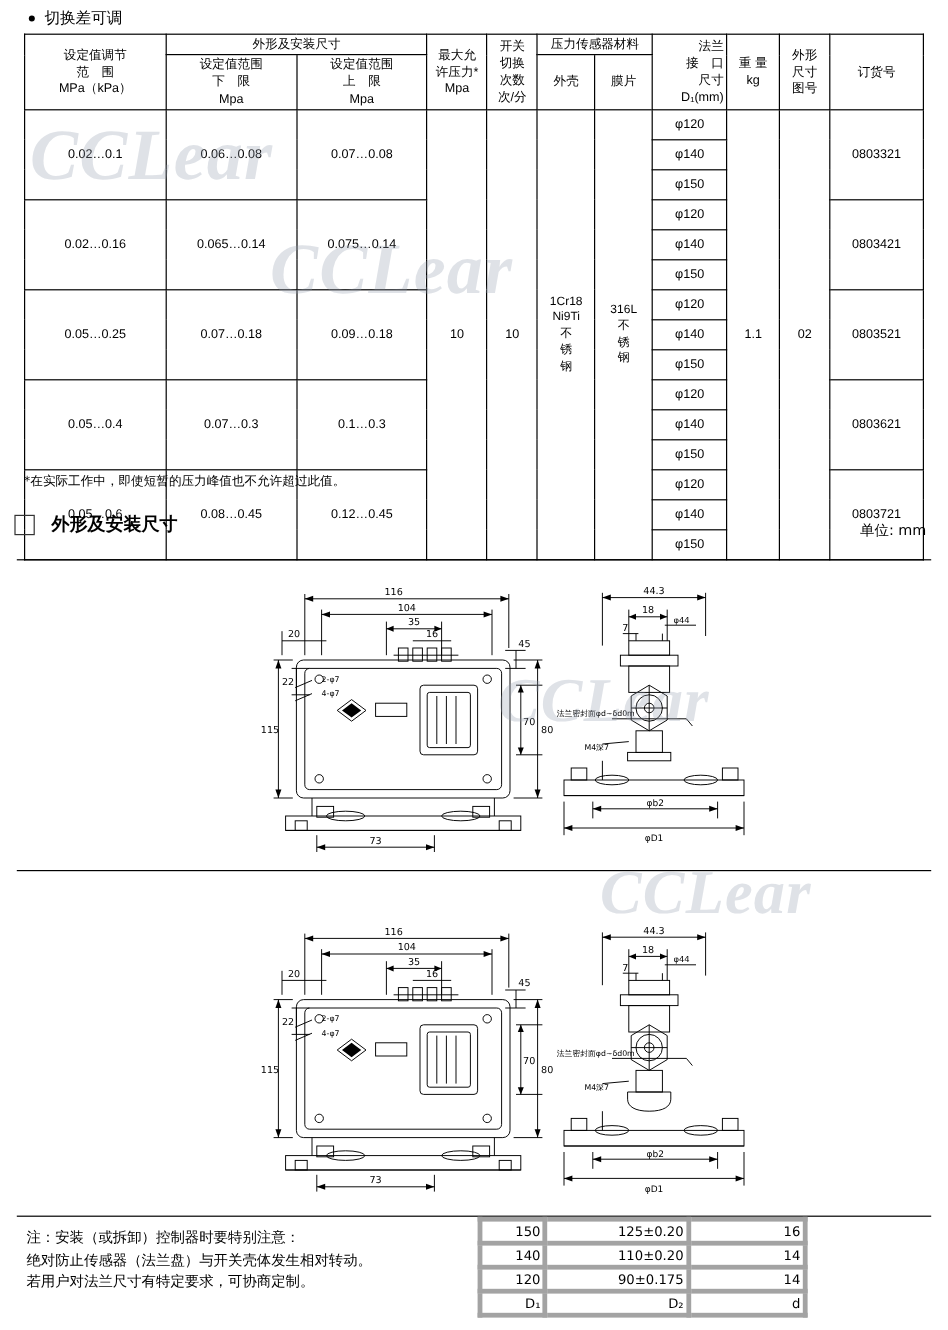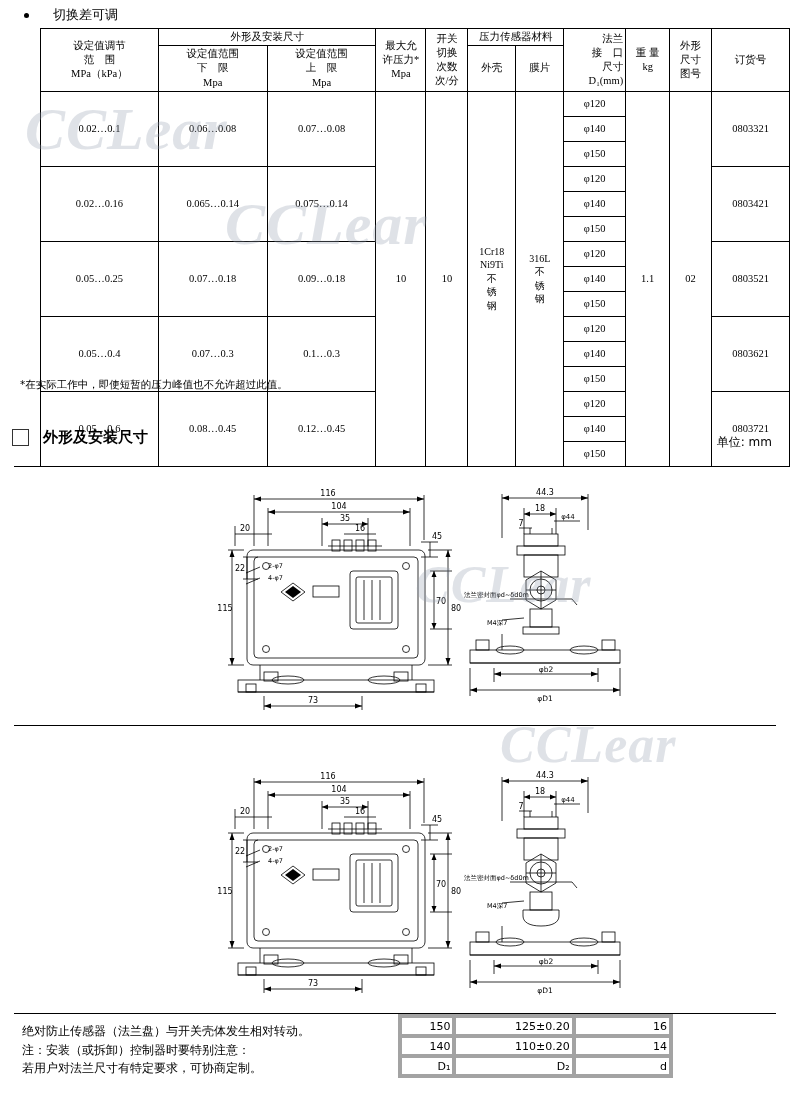--- a/index.html
+++ b/index.html
@@ -41,60 +41,59 @@
   .wm4 { left: 500px; top: 715px; font-size: 52px; }
 
   
   .bullet-head {
     position: absolute;
     left: 24px; top: 6px;
     font-size: 13px;
     font-family: Liberation Mono, monospace;
     display: flex;
     align-items: center;
-    gap: 24px;
+    gap: 8px;
   }
   .bullet-dot {
     width: 5px; height: 5px;
     background: #000;
     border-radius: 50%;
     display: inline-block;
   }
 
   
   .spec-table {
     position: absolute;
     left: 20px; top: 28px;
     width: 750px;
     border-collapse: collapse;
     font-size: 10.5px;
-    font-family: Liberation Serif, serif;
+    font-family: Liberation Sans, sans-serif;
     background: transparent;
-    margin-left: 20px;
   }
   .spec-table td, .spec-table th {
     border: 1px solid #000;
     text-align: center;
     vertical-align: middle;
     padding: 1px 2px;
     font-weight: normal;
     line-height: 1.35;
   }
   .spec-table thead td { font-size: 10.5px; }
   .hdr-sub { font-size: 9.5px; }
   .row-h { height: 25px; }
   .vert-text {
     line-height: 1.25;
     font-size: 10px;
   }
 
   
   .footnote {
     position: absolute;
-    left: 20px; top: 378px;
+    left: 20px; top: 394px;
     font-size: 10.5px;
     font-family: "DejaVu Sans", sans-serif;
   }
 
   
   .sec-head {
     position: absolute;
     left: 12px; top: 428px;
     display: flex;
     align-items: center;
@@ -671,38 +670,43 @@
     <text x="489" y="82" text-anchor="middle">7</text>
     <text x="455" y="181" font-size="6.5">M4深7</text>
     <text x="432" y="153" font-size="6.5">法兰密封面φd~δd0m</text>
     <text x="514" y="237" text-anchor="middle" font-size="7.5">φb2</text>
     <text x="513" y="266" text-anchor="middle" font-size="7.5">φD1</text>
   </g>
 </svg>
 </div>
 
 <div class="notes">
+  <div>注：安装（或拆卸）控制器时要特别注意：</div>
   <div>绝对防止传感器（法兰盘）与开关壳体发生相对转动。</div>
-  <div>注：安装（或拆卸）控制器时要特别注意：</div>
   <div>若用户对法兰尺寸有特定要求，可协商定制。</div>
 </div>
 
 <table class="flange-table">
   <tbody>
     <tr>
       <td>150</td>
       <td>125±0.20</td>
       <td>16</td>
     </tr>
     <tr>
       <td>140</td>
       <td>110±0.20</td>
       <td>14</td>
     </tr>
     <tr>
+      <td>120</td>
+      <td>90±0.175</td>
+      <td>14</td>
+    </tr>
+    <tr>
       <td>D₁</td>
       <td>D₂</td>
       <td>d</td>
     </tr>
   </tbody>
 </table>
 
 <div class="watermark">
   <div class="wm-text wm1">CCLear</div>
   <div class="wm-text wm2">CCLear</div>

